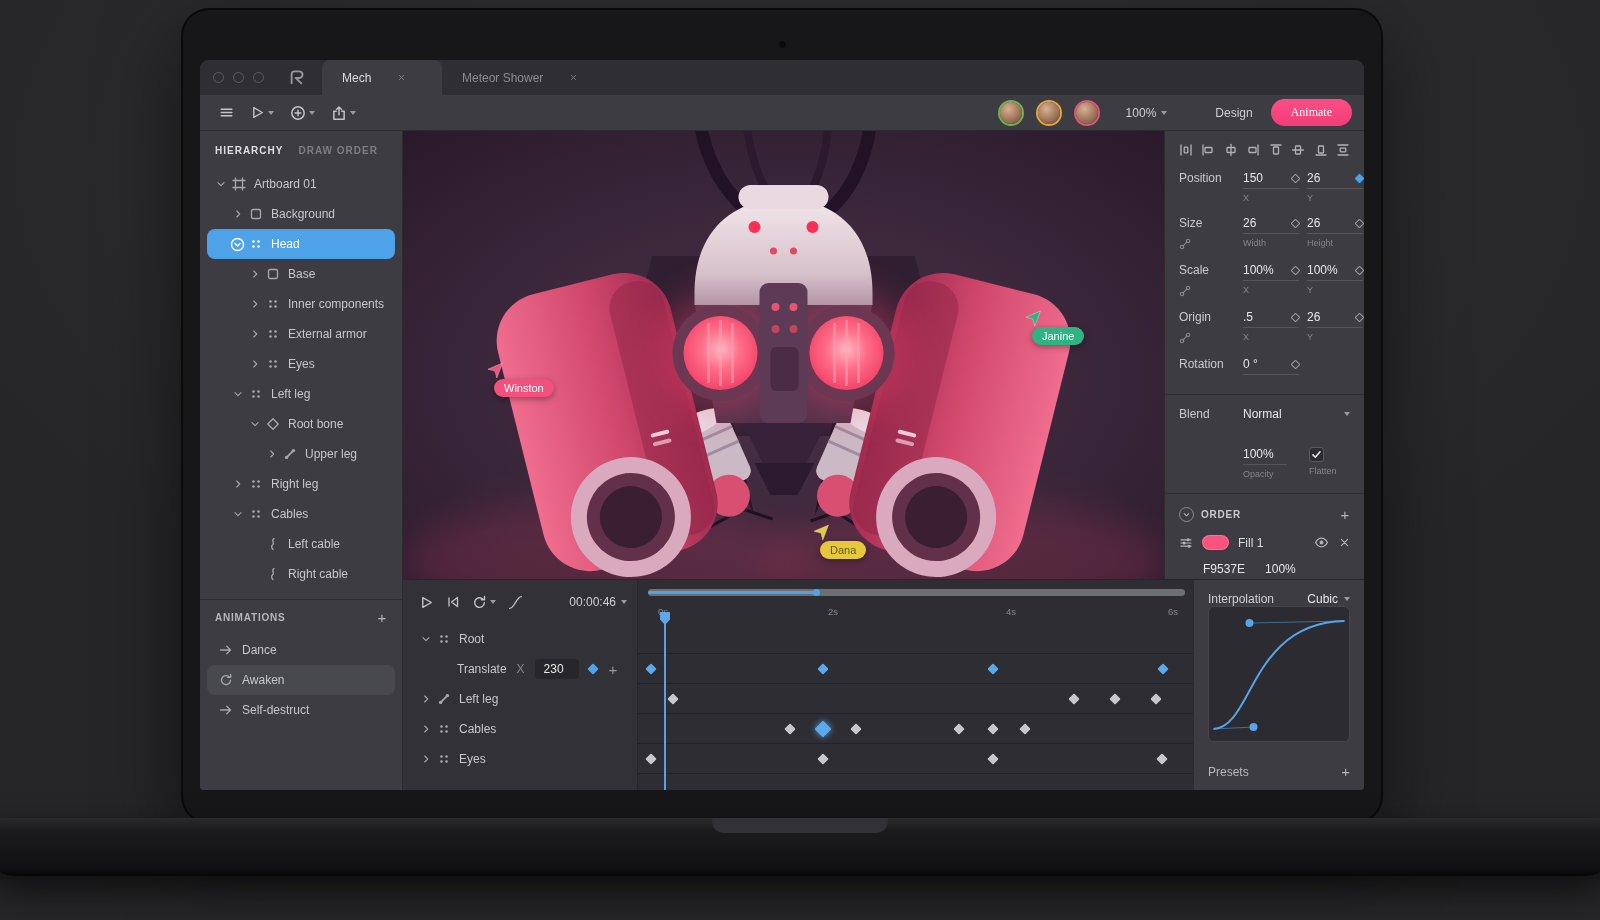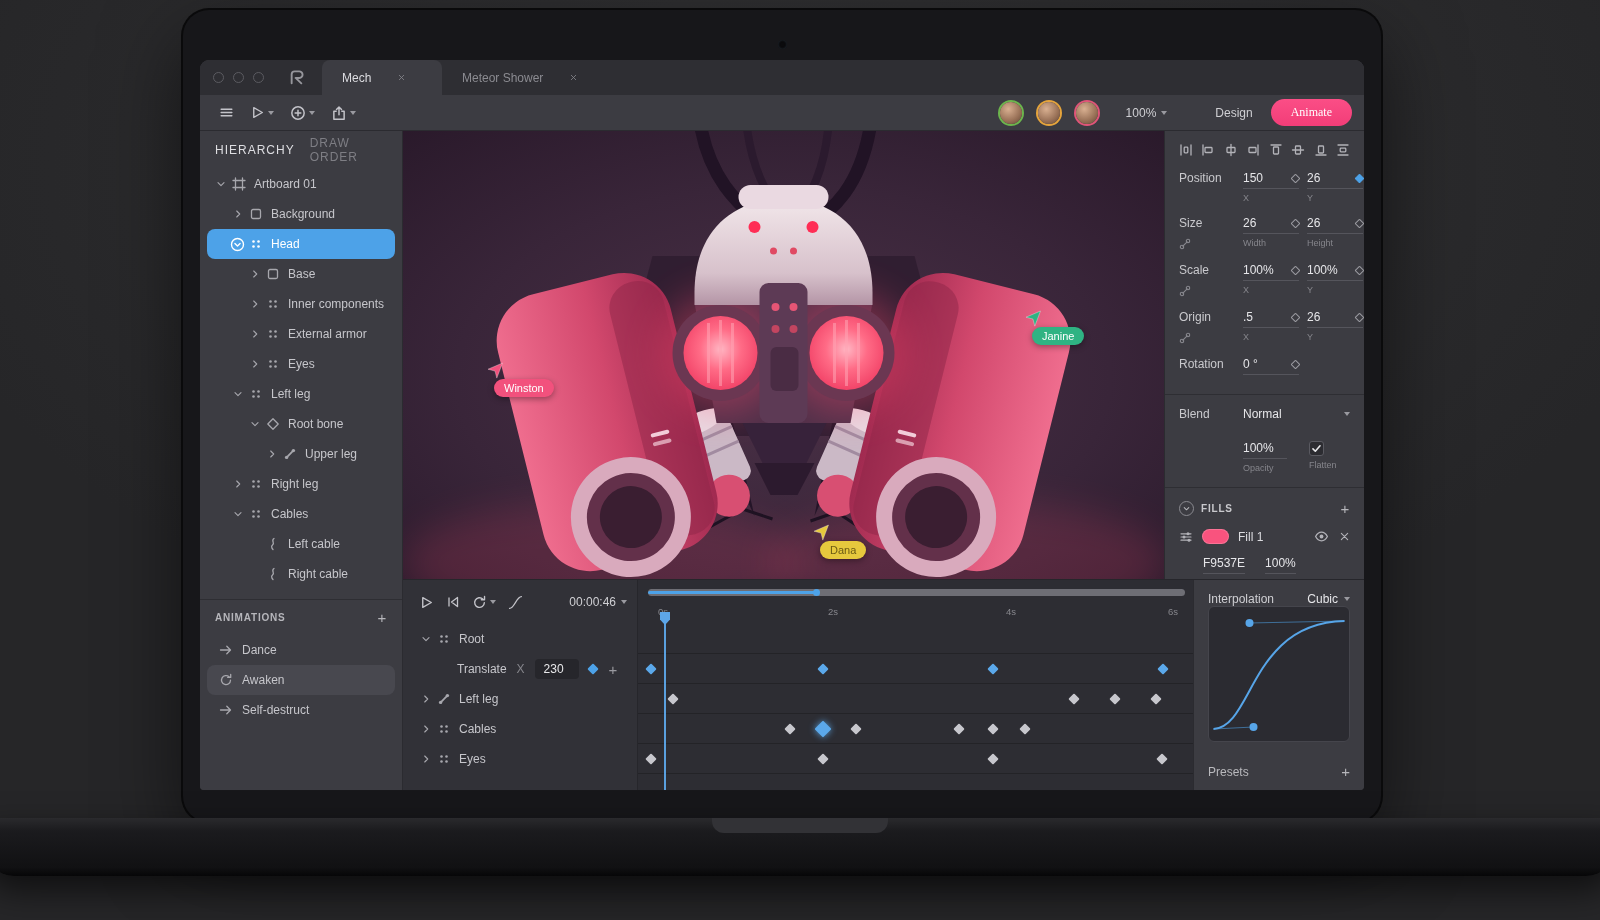--- a/index.html
+++ b/index.html
@@ -62,21 +62,21 @@
 
   
   .content { flex:1; display:flex; min-height:0; }
   .left-panel { flex:0 0 203px; background:#3c3c42; border-right:1px solid #2b2b30; display:flex; flex-direction:column; }
   .right-area { flex:1; display:flex; flex-direction:column; min-width:0; }
   .upper { flex:0 0 448px; display:flex; min-height:0; }
   .lower { flex:1; display:flex; min-height:0; border-top:1px solid #26262b; }
 
   
   .hier-tabs { flex:0 0 38px; display:flex; align-items:center; padding:0 15px; gap:15px; }
-  .hier-tab { font-size:12px; letter-spacing:1px; font-weight:normal; }
+  .hier-tab { font-size:10px; letter-spacing:1px; font-weight:bold; }
   .hier-tab.on { color:#dedee2; } .hier-tab.off { color:#7e7e84; }
   .tree { flex:0 0 auto; }
   .tree-row { height:30px; margin:0 7px; display:flex; align-items:center; gap:4px; border-radius:8px; color:#c6c6cb; }
   .tree-row .disc { width:15px; display:flex; justify-content:center; color:#8e8e94; }
   .tree-row .ic { color:#a7a7ad; }
   .tree-label { margin-left:4px; white-space:nowrap; }
   .tree-row.selected { background:#4da2e8; color:#fff; }
   .tree-row.selected .ic, .tree-row.selected .disc { color:#fff; }
 
   .anim-header { margin-top:10px; border-top:1px solid #2e2e33; flex:0 0 36px; display:flex; align-items:center;
@@ -103,21 +103,21 @@
   .t-label { font-size:12px; }
   .t-link { color:#88888e; }
   .t-col { flex:0 0 56px; margin-right:8px; display:flex; flex-direction:column; gap:4px; }
   .t-val-row { display:flex; align-items:center; justify-content:space-between;
     border-bottom:1px solid #55555c; padding-bottom:3px; }
   .val { color:#e6e6e9; font-size:12px; }
   .sub { font-size:9px; color:#85858b; }
   .ikf { width:7px; height:7px; border:1px solid #9b9ba1; transform:rotate(45deg); border-radius:1px; }
   .ikf.filled { background:#4da2e8; border-color:#4da2e8; }
   .divider { border-top:1px solid #2e2e33; margin:2px -14px 12px; }
-  .blend-row { display:flex; align-items:flex-end; margin-bottom:20px; }
+  .blend-row { display:flex; align-items:flex-end; margin-bottom:26px; }
   .blend-row .ins-label { flex:0 0 64px; color:#c9c9cd; }
   .blend-select { display:flex; align-items:center; gap:40px; color:#e6e6e9; flex:1; justify-content:space-between; }
   .op-row { display:flex; margin-left:64px; gap:22px; margin-bottom:12px; }
   .op-field { display:flex; flex-direction:column; gap:4px; }
   .op-field .val { border-bottom:1px solid #55555c; padding-bottom:3px; width:44px; }
   .checkbox { width:15px; height:15px; border-radius:3px; background:#2c2c31; border:1px solid #5a5a61;
     display:flex; align-items:center; justify-content:center; color:#e8e8ea; }
   .fills-header { display:flex; align-items:center; gap:7px; color:#c9c9cd; font-size:10px;
     letter-spacing:.8px; font-weight:bold; margin-bottom:12px; }
   .fills-header .plus { margin-left:auto; font-size:15px; font-weight:normal; color:#b6b6bb; }
@@ -745,21 +745,21 @@
                   <span class="sub">Flatten</span>
                 </div>
               </div>
               <div class="divider"></div>
               <div class="fills-header">
                 <span class="circ-chev">
                   <svg width="9" height="9" viewBox="0 0 14 14" fill="none" stroke="currentColor" stroke-width="1.6" stroke-linecap="round" stroke-linejoin="round">
                       <path d="M3.5 5.5L7 9l3.5-3.5"></path>
                     </svg>
                 </span>
-                <span>FILLS</span>
+                <span>ORDER</span>
                 <span class="plus">+</span>
               </div>
               <div class="fill-row">
                 <svg class="ic" width="14" height="14" viewBox="0 0 14 14" fill="none" stroke="#b2b2b8" stroke-width="1.2" stroke-linecap="round">
                     <path d="M2 3.8h10M2 7h10M2 10.2h10"></path>
                     <g fill="#b2b2b8" stroke="none">
                       <circle cx="9" cy="3.8" r="1.5"></circle>
                       <circle cx="5" cy="7" r="1.5"></circle>
                       <circle cx="10" cy="10.2" r="1.5"></circle>
                     </g>

